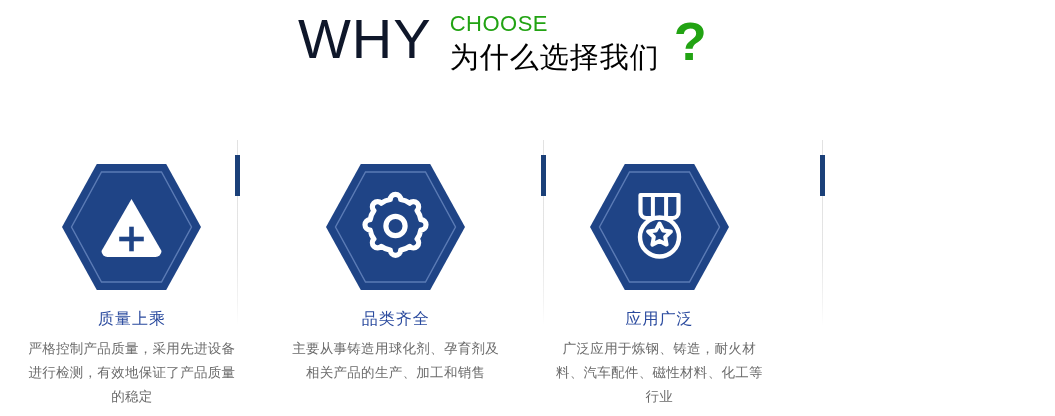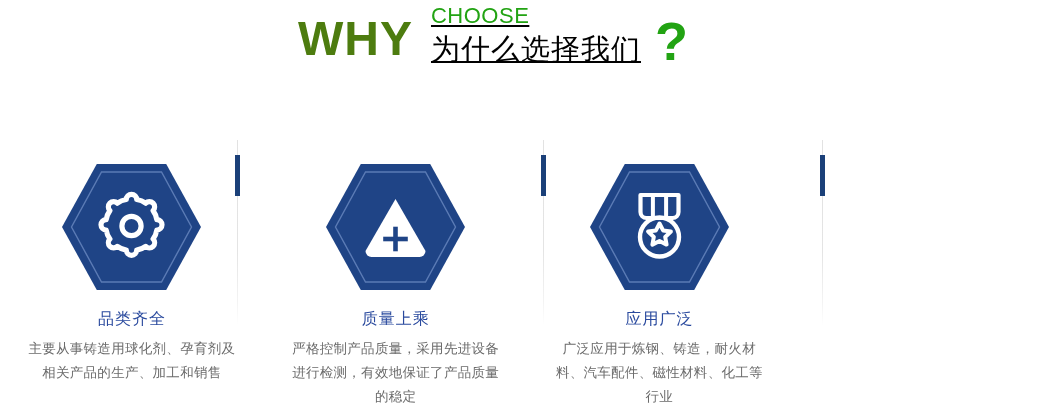--- a/index.html
+++ b/index.html
@@ -17,34 +17,33 @@
     position:absolute;
     left:0;top:0;width:1055px;height:95px;
   }
   .header-inner{
     position:absolute;
     left:298px;top:0;
     display:flex;
     align-items:flex-start;
   }
   .why{
-    font-size:48px;
+    font-size:56px;
     line-height:74px;
-    font-weight:700;
-    color:#4d7c0f;
+    font-weight:400;
+    color:#0f172a;
     letter-spacing:1px;
     font-family:"Liberation Sans","DejaVu Sans",sans-serif;
     margin-top:2px;
   }
   .mid-block{
     display:flex;
     flex-direction:column;
     margin-left:18px;
-    margin-top:4px;
-    text-decoration:underline;
+    margin-top:12px;
   }
   .choose{
     font-size:22px;
     line-height:24px;
     color:#22a313;
     letter-spacing:0.5px;
     font-weight:400;
   }
   .cn-title{
     font-size:29px;
@@ -130,20 +129,38 @@
       <div class="why">WHY</div>
       <div class="mid-block">
         <div class="choose">CHOOSE</div>
         <div class="cn-title">为什么选择我们</div>
       </div>
       <div class="qmark">?</div>
     </div>
   </div>
 
   <div class="cols">
+
+    <div class="col">
+      <div class="hex-wrap">
+        <svg width="139" height="128" viewBox="0 0 139 128">
+          <polygon points="34.8,1 104.2,1 139,64 104.2,127 34.8,127 0,64" fill="#1f4486"></polygon>
+          <polygon points="39.5,9 99.5,9 129.5,64 99.5,119 39.5,119 9.5,64" fill="none" stroke="#5b7bb5" stroke-width="1.4"></polygon>
+          <g transform="translate(69.5,66)">
+            <path d="M 0,-30 L 30,22 A 6 6 0 0 1 24,28 L -24,28 A 6 6 0 0 1 -30,22 Z" fill="#ffffff"></path>
+            <g stroke="#1f4486" stroke-width="4.6" stroke-linecap="square">
+              <line x1="-10" y1="10" x2="10" y2="10"></line>
+              <line x1="0" y1="0" x2="0" y2="20"></line>
+            </g>
+          </g>
+        </svg>
+      </div>
+      <div class="col-title">质量上乘</div>
+      <div class="col-desc">严格控制产品质量，采用先进设备进行检测，有效地保证了产品质量的稳定</div>
+    </div>
 
     <div class="col">
       <div class="hex-wrap">
         <svg width="139" height="128" viewBox="0 0 139 128">
           <polygon points="34.8,1 104.2,1 139,64 104.2,127 34.8,127 0,64" fill="#1f4486"></polygon>
           <polygon points="39.5,9 99.5,9 129.5,64 99.5,119 39.5,119 9.5,64" fill="none" stroke="#5b7bb5" stroke-width="1.4"></polygon>
           <g transform="translate(69.5,64)" fill="none" stroke="#ffffff" stroke-width="5.2" stroke-linejoin="round" stroke-linecap="round">
             <path d="M -5.2,-26.5 A 5.2 5.2 0 0 1 5.2,-26.5
                      A 20 20 0 0 1 14.2,-22.8
                      A 5.2 5.2 0 0 1 21.6,-15.4
@@ -161,38 +178,20 @@
                      A 5.2 5.2 0 0 1 -14.2,-22.8
                      A 20 20 0 0 1 -5.2,-26.5 Z" transform="translate(0,-1)"></path>
             <circle cx="0" cy="-1" r="9.6"></circle>
           </g>
         </svg>
       </div>
       <div class="col-title">品类齐全</div>
       <div class="col-desc">主要从事铸造用球化剂、孕育剂及相关产品的生产、加工和销售</div>
     </div>
 
-    <div class="col">
-      <div class="hex-wrap">
-        <svg width="139" height="128" viewBox="0 0 139 128">
-          <polygon points="34.8,1 104.2,1 139,64 104.2,127 34.8,127 0,64" fill="#1f4486"></polygon>
-          <polygon points="39.5,9 99.5,9 129.5,64 99.5,119 39.5,119 9.5,64" fill="none" stroke="#5b7bb5" stroke-width="1.4"></polygon>
-          <g transform="translate(69.5,66)">
-            <path d="M 0,-30 L 30,22 A 6 6 0 0 1 24,28 L -24,28 A 6 6 0 0 1 -30,22 Z" fill="#ffffff"></path>
-            <g stroke="#1f4486" stroke-width="4.6" stroke-linecap="square">
-              <line x1="-10" y1="10" x2="10" y2="10"></line>
-              <line x1="0" y1="0" x2="0" y2="20"></line>
-            </g>
-          </g>
-        </svg>
-      </div>
-      <div class="col-title">质量上乘</div>
-      <div class="col-desc">严格控制产品质量，采用先进设备进行检测，有效地保证了产品质量的稳定</div>
-    </div>
-
 
     <div class="col">
       <div class="hex-wrap">
         <svg width="139" height="128" viewBox="0 0 139 128">
           <polygon points="34.8,1 104.2,1 139,64 104.2,127 34.8,127 0,64" fill="#1f4486"></polygon>
           <polygon points="39.5,9 99.5,9 129.5,64 99.5,119 39.5,119 9.5,64" fill="none" stroke="#5b7bb5" stroke-width="1.4"></polygon>
           <g transform="translate(69.5,62)">
 
             <path d="M -19,-30 L 19,-30 L 19,-13 A 6 6 0 0 1 13,-7 L -13,-7 A 6 6 0 0 1 -19,-13 Z" fill="none" stroke="#ffffff" stroke-width="4.2" stroke-linejoin="round"></path>
             <line x1="-6.6" y1="-30" x2="-6.6" y2="-8" stroke="#ffffff" stroke-width="4"></line>

